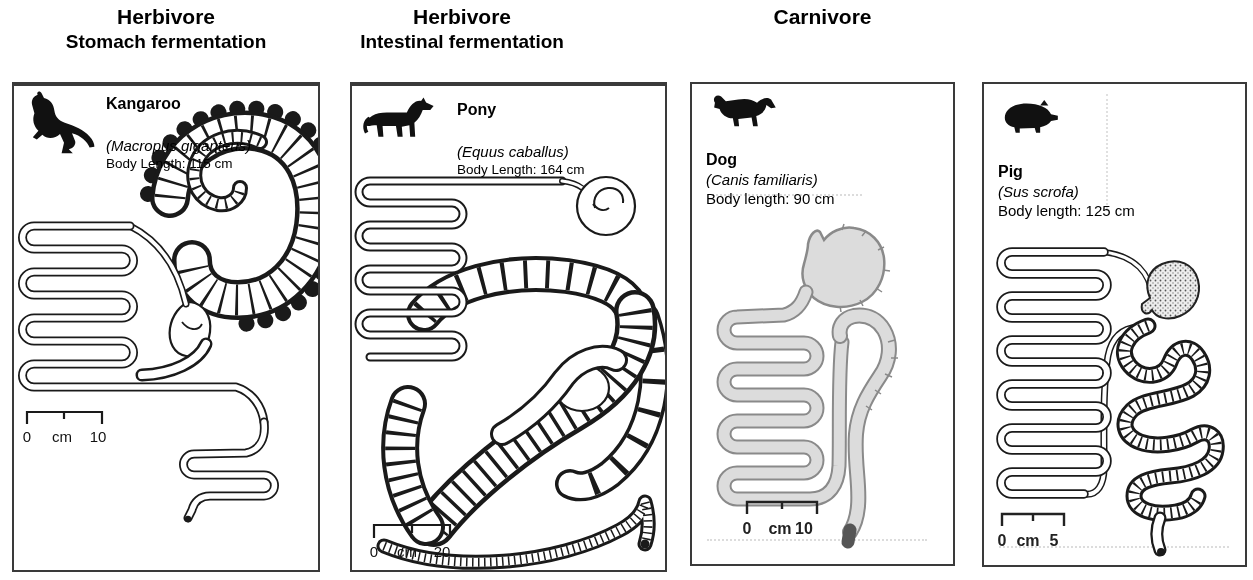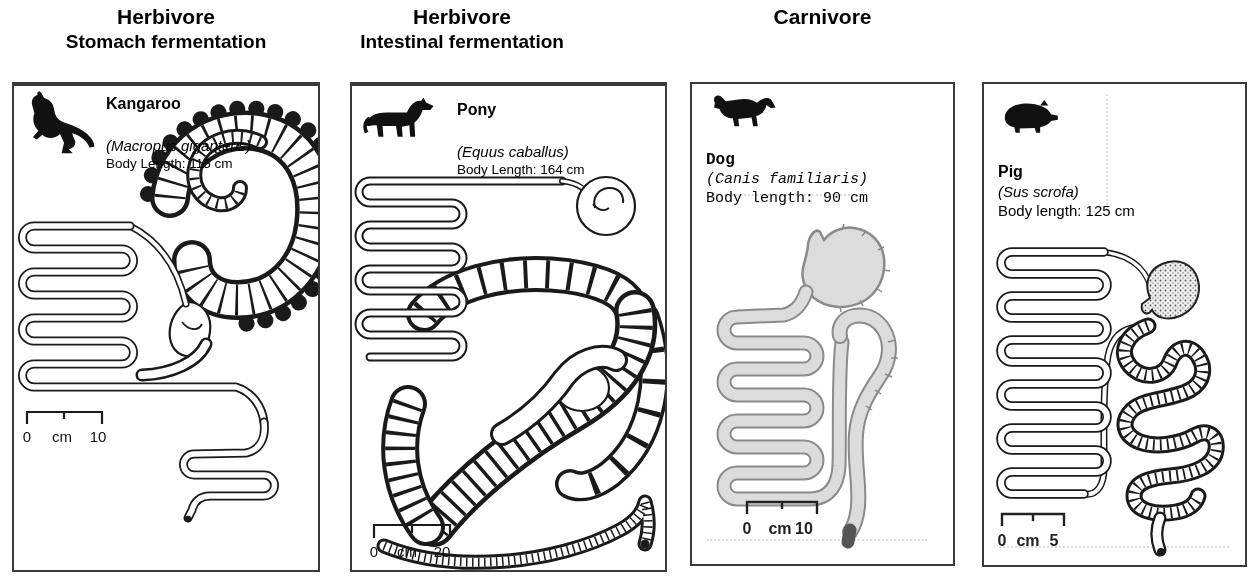--- a/index.html
+++ b/index.html
@@ -166,21 +166,21 @@
       </g>
     </svg>
   </section>
 
   <section class="panel p34" style="left:690px;top:82px;width:265px;height:484px;">
     <div class="artifact" style="left:20px;top:110px;width:150px;"></div>
     <div class="artifact" style="left:15px;top:455px;width:220px;"></div>
     <svg class="icon" style="left:12px;top:6px;" width="78" height="52" viewBox="0 0 100 62">
       <path fill="#111" d="M14,14 C10,8 16,2 22,6 L28,12 L44,10 C54,8 62,10 68,14 C74,8 82,6 86,10 L92,20 L86,21 L80,17 C79,24 74,29 67,31 L69,44 L63,44 L61,33 L44,35 L45,44 L39,44 L37,34 C29,34 22,29 20,22 L13,20 Z"></path>
     </svg>
-    <div class="info" style="left:14px;top:66px;font-family:Liberation Mono, monospace;">
+    <div class="info" style="left:14px;top:66px;">
       <div class="animal">Dog</div>
       <div class="species">(Canis familiaris)</div>
       <div class="body">Body length: 90 cm</div>
     </div>
     <svg class="art" width="261" height="480" viewBox="0 0 261 480">
       <g>
         <path d="M116,160 C118,150 124,144 128,148 L132,156 C138,148 150,142 162,144 C178,146 190,158 192,174 C194,192 186,210 170,218 C154,226 134,224 122,214 C112,205 108,192 112,180 C114,172 116,166 116,160 Z" fill="#dcdcdc" stroke="#8a8a8a" stroke-width="2.5"></path>
         <path d="M150,146 l2,-6 M170,152 l4,-5 M186,166 l6,-3 M191,186 l7,1 M184,204 l6,4 M168,216 l3,6 M148,222 l1,6" stroke="#8a8a8a" stroke-width="1.5" fill="none"></path>
       </g>
       <g>

